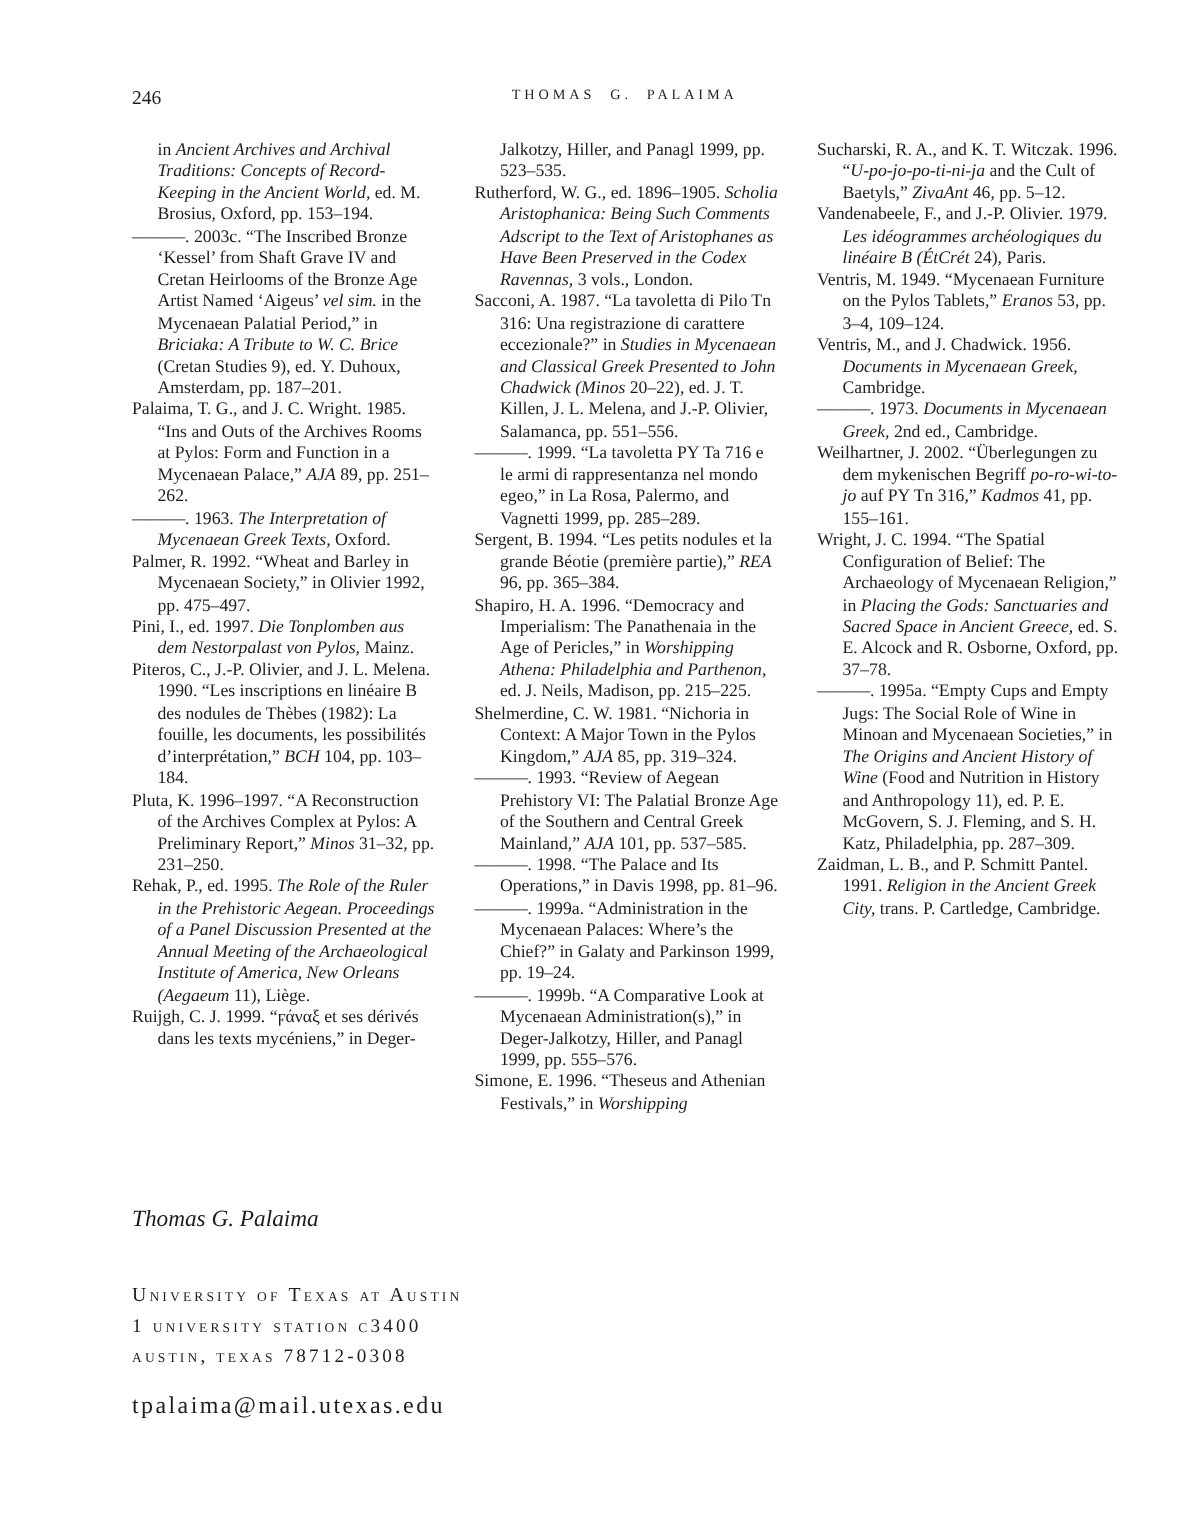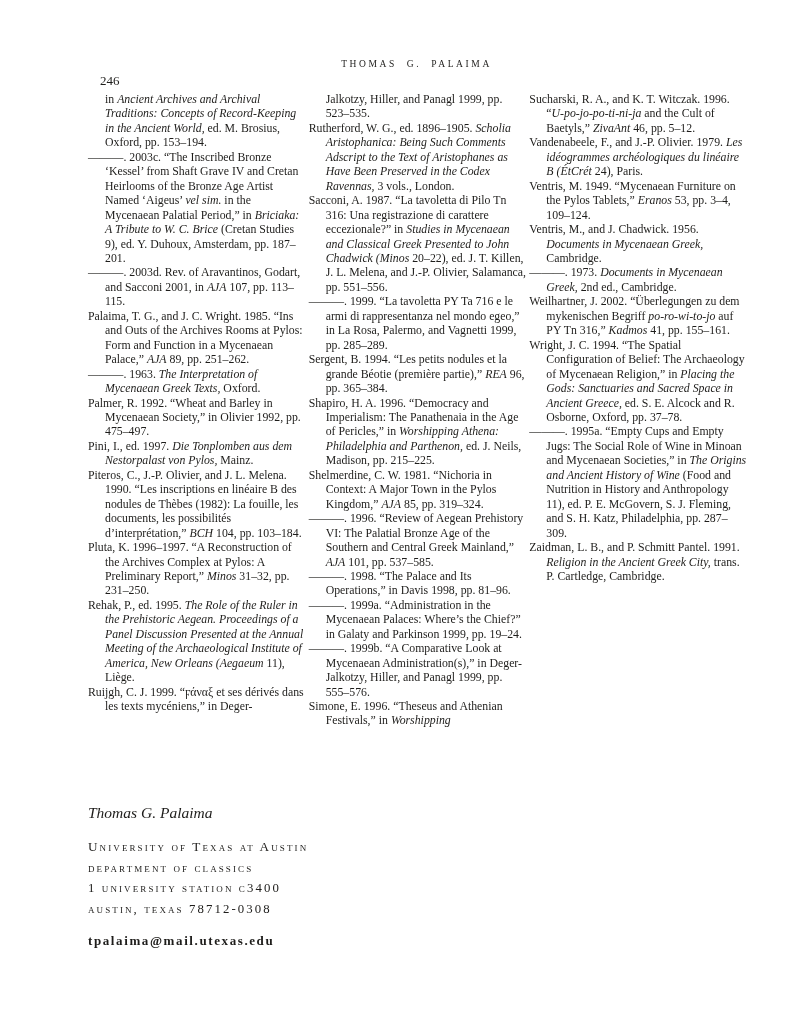--- a/index.html
+++ b/index.html
@@ -14,39 +14,38 @@
   .page { position: absolute; inset: 0; }
 
   
   .header {
     position: absolute;
     left: 88px; top: 57px;
     width: 657px;
     height: 16px;
   }
   .page-number {
-    position: absolute; left: 0; top: 16px;
+    position: absolute; left: 0; top: 0;
     font-size: 13px;
-    margin-left: 12px;
   }
   .running-title {
     position: absolute; left: 0; right: 0; top: 2px;
     text-align: center;
     font-size: 9.5px;
     letter-spacing: 2.6px;
     word-spacing: 5px;
   }
 
   
   .bibliography {
     position: absolute;
     left: 88px; top: 92px;
     width: 660px;
     display: flex;
-    gap: 2px;
+    gap: 25px;
   }
   .bib-column {
     flex: 1 1 0;
     min-width: 0;
   }
   .entry {
     margin: 0;
     font-size: 11.8px;
     line-height: 14.45px;
     text-indent: -17px;
@@ -59,68 +58,66 @@
   
   .footer {
     position: absolute;
     left: 88px; top: 803px;
   }
   .author-name {
     font-style: italic;
     font-size: 15.5px;
     line-height: 19px;
   }
-  .affiliation { margin-top: 15px; }
+  .affiliation { margin-top: 31px; }
   .affiliation-line {
     font-variant: small-caps;
     font-size: 12.8px;
     letter-spacing: 2.1px;
     line-height: 20.5px;
   }
   .affiliation-line.primary { font-size: 13.2px; }
   .email {
     margin-top: 14px;
-    font-size: 13px;
+    font-size: 16px;
     letter-spacing: 1.6px;
-    font-weight: bold;
   }
 </style>
 </head>
 <body>
 
 <div class="page">
 
   <div class="header">
     <span class="page-number">246</span>
     <span class="running-title">THOMAS G. PALAIMA</span>
   </div>
 
   <div class="bibliography">
     <div class="bib-column">
         <p class="entry continuation"><span>in </span><span class="it">Ancient Archives and Archival Traditions: Concepts of Record-Keeping in the Ancient World,</span><span> ed. M. Brosius, Oxford, pp. 153–194.</span></p>
         <p class="entry"><span>———. 2003c. “The Inscribed Bronze ‘Kessel’ from Shaft Grave IV and Cretan Heirlooms of the Bronze Age Artist Named ‘Aigeus’ </span><span class="it">vel sim.</span><span> in the Mycenaean Palatial Period,” in </span><span class="it">Briciaka: A Tribute to W. C. Brice</span><span> (Cretan Studies 9), ed. Y. Duhoux, Amsterdam, pp. 187–201.</span></p>
-        <p class="entry"><span>———. 2003d. Rev. of Aravantinos, Godart, and Sacconi 2001, in </span><span class="it">AJA</span><span> 107, pp. 113–115.</span></p>
         <p class="entry"><span>Palaima, T. G., and J. C. Wright. 1985. “Ins and Outs of the Archives Rooms at Pylos: Form and Function in a Mycenaean Palace,” </span><span class="it">AJA</span><span> 89, pp. 251–262.</span></p>
         <p class="entry"><span>———. 1963. </span><span class="it">The Interpretation of Mycenaean Greek Texts,</span><span> Oxford.</span></p>
         <p class="entry"><span>Palmer, R. 1992. “Wheat and Barley in Mycenaean Society,” in Olivier 1992, pp. 475–497.</span></p>
         <p class="entry"><span>Pini, I., ed. 1997. </span><span class="it">Die Tonplomben aus dem Nestorpalast von Pylos,</span><span> Mainz.</span></p>
         <p class="entry"><span>Piteros, C., J.-P. Olivier, and J. L. Melena. 1990. “Les inscriptions en linéaire B des nodules de Thèbes (1982): La fouille, les documents, les possibilités d’interprétation,” </span><span class="it">BCH</span><span> 104, pp. 103–184.</span></p>
         <p class="entry"><span>Pluta, K. 1996–1997. “A Reconstruction of the Archives Complex at Pylos: A Preliminary Report,” </span><span class="it">Minos</span><span> 31–32, pp. 231–250.</span></p>
         <p class="entry"><span>Rehak, P., ed. 1995. </span><span class="it">The Role of the Ruler in the Prehistoric Aegean. Proceedings of a Panel Discussion Presented at the Annual Meeting of the Archaeological Institute of America, New Orleans (Aegaeum</span><span> 11), Liège.</span></p>
         <p class="entry"><span>Ruijgh, C. J. 1999. “ϝάναξ et ses dérivés dans les texts mycéniens,” in Deger-</span></p>
       </div>
     <div class="bib-column">
         <p class="entry continuation"><span>Jalkotzy, Hiller, and Panagl 1999, pp. 523–535.</span></p>
         <p class="entry"><span>Rutherford, W. G., ed. 1896–1905. </span><span class="it">Scholia Aristophanica: Being Such Comments Adscript to the Text of Aristophanes as Have Been Preserved in the Codex Ravennas,</span><span> 3 vols., London.</span></p>
         <p class="entry"><span>Sacconi, A. 1987. “La tavoletta di Pilo Tn 316: Una registrazione di carattere eccezionale?” in </span><span class="it">Studies in Mycenaean and Classical Greek Presented to John Chadwick (Minos</span><span> 20–22), ed. J. T. Killen, J. L. Melena, and J.-P. Olivier, Salamanca, pp. 551–556.</span></p>
         <p class="entry"><span>———. 1999. “La tavoletta PY Ta 716 e le armi di rappresentanza nel mondo egeo,” in La Rosa, Palermo, and Vagnetti 1999, pp. 285–289.</span></p>
         <p class="entry"><span>Sergent, B. 1994. “Les petits nodules et la grande Béotie (première partie),” </span><span class="it">REA</span><span> 96, pp. 365–384.</span></p>
         <p class="entry"><span>Shapiro, H. A. 1996. “Democracy and Imperialism: The Panathenaia in the Age of Pericles,” in </span><span class="it">Worshipping Athena: Philadelphia and Parthenon,</span><span> ed. J. Neils, Madison, pp. 215–225.</span></p>
         <p class="entry"><span>Shelmerdine, C. W. 1981. “Nichoria in Context: A Major Town in the Pylos Kingdom,” </span><span class="it">AJA</span><span> 85, pp. 319–324.</span></p>
-        <p class="entry"><span>———. 1996. “Review of Aegean Prehistory VI: The Palatial Bronze Age of the Southern and Central Greek Mainland,” </span><span class="it">AJA</span><span> 101, pp. 537–585.</span></p>
+        <p class="entry"><span>———. 1993. “Review of Aegean Prehistory VI: The Palatial Bronze Age of the Southern and Central Greek Mainland,” </span><span class="it">AJA</span><span> 101, pp. 537–585.</span></p>
         <p class="entry"><span>———. 1998. “The Palace and Its Operations,” in Davis 1998, pp. 81–96.</span></p>
         <p class="entry"><span>———. 1999a. “Administration in the Mycenaean Palaces: Where’s the Chief?” in Galaty and Parkinson 1999, pp. 19–24.</span></p>
         <p class="entry"><span>———. 1999b. “A Comparative Look at Mycenaean Administration(s),” in Deger-Jalkotzy, Hiller, and Panagl 1999, pp. 555–576.</span></p>
         <p class="entry"><span>Simone, E. 1996. “Theseus and Athenian Festivals,” in </span><span class="it">Worshipping</span></p>
       </div>
     <div class="bib-column">
         <p class="entry"><span>Sucharski, R. A., and K. T. Witczak. 1996. “</span><span class="it">U-po-jo-po-ti-ni-ja</span><span> and the Cult of Baetyls,” </span><span class="it">ZivaAnt</span><span> 46, pp. 5–12.</span></p>
         <p class="entry"><span>Vandenabeele, F., and J.-P. Olivier. 1979. </span><span class="it">Les idéogrammes archéologiques du linéaire B (ÉtCrét</span><span> 24), Paris.</span></p>
         <p class="entry"><span>Ventris, M. 1949. “Mycenaean Furniture on the Pylos Tablets,” </span><span class="it">Eranos</span><span> 53, pp. 3–4, 109–124.</span></p>
         <p class="entry"><span>Ventris, M., and J. Chadwick. 1956. </span><span class="it">Documents in Mycenaean Greek,</span><span> Cambridge.</span></p>
@@ -129,20 +126,19 @@
         <p class="entry"><span>Wright, J. C. 1994. “The Spatial Configuration of Belief: The Archaeology of Mycenaean Religion,” in </span><span class="it">Placing the Gods: Sanctuaries and Sacred Space in Ancient Greece,</span><span> ed. S. E. Alcock and R. Osborne, Oxford, pp. 37–78.</span></p>
         <p class="entry"><span>———. 1995a. “Empty Cups and Empty Jugs: The Social Role of Wine in Minoan and Mycenaean Societies,” in </span><span class="it">The Origins and Ancient History of Wine</span><span> (Food and Nutrition in History and Anthropology 11), ed. P. E. McGovern, S. J. Fleming, and S. H. Katz, Philadelphia, pp. 287–309.</span></p>
         <p class="entry"><span>Zaidman, L. B., and P. Schmitt Pantel. 1991. </span><span class="it">Religion in the Ancient Greek City,</span><span> trans. P. Cartledge, Cambridge.</span></p>
       </div>
   </div>
 
   <div class="footer">
     <div class="author-name">Thomas G. Palaima</div>
     <div class="affiliation">
       <div class="affiliation-line primary">University of Texas at Austin</div>
-      <div class="affiliation-line">department of classics</div>
       <div class="affiliation-line">1 university station c3400</div>
       <div class="affiliation-line">austin, texas 78712-0308</div>
     </div>
     <div class="email">tpalaima@mail.utexas.edu</div>
   </div>
 
 </div>
 
 </body></html>

